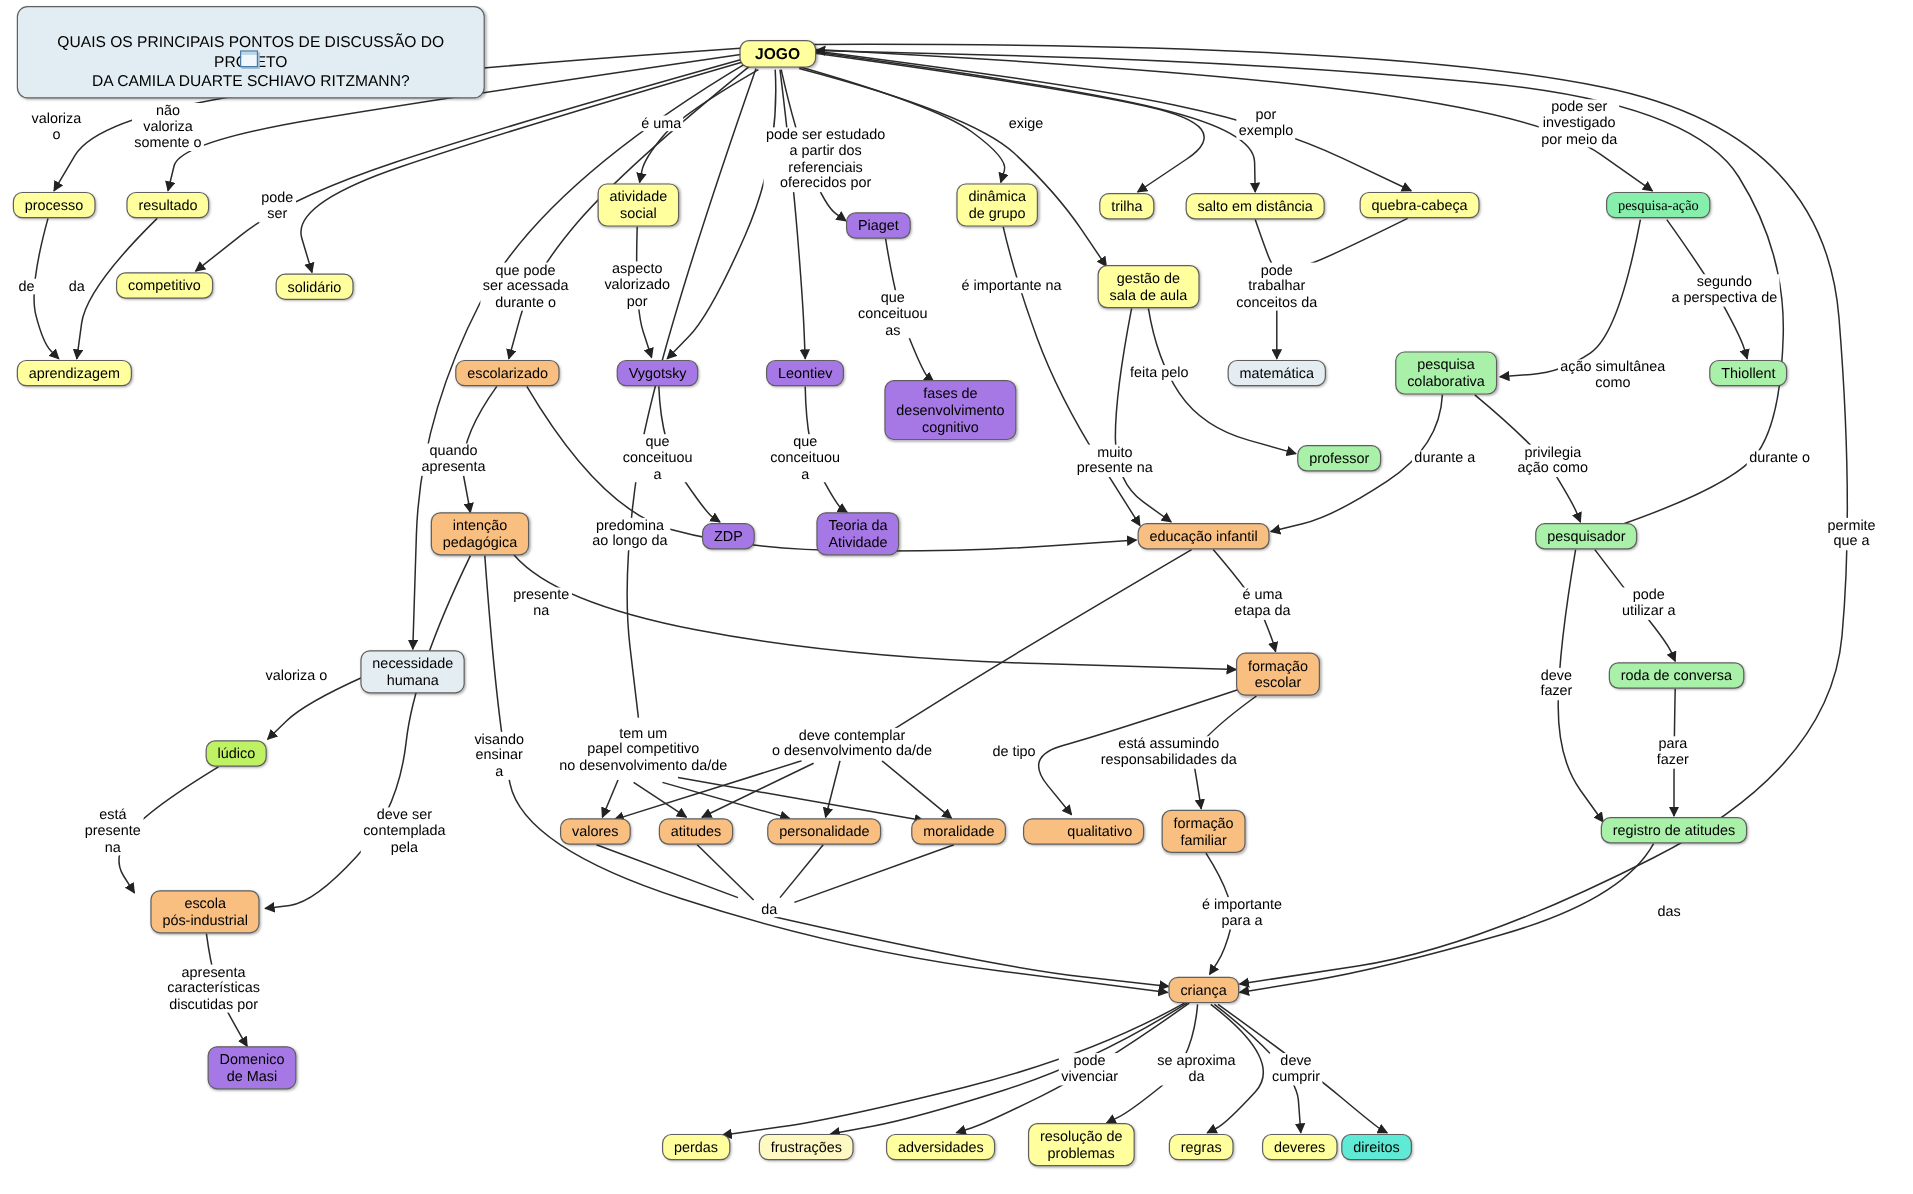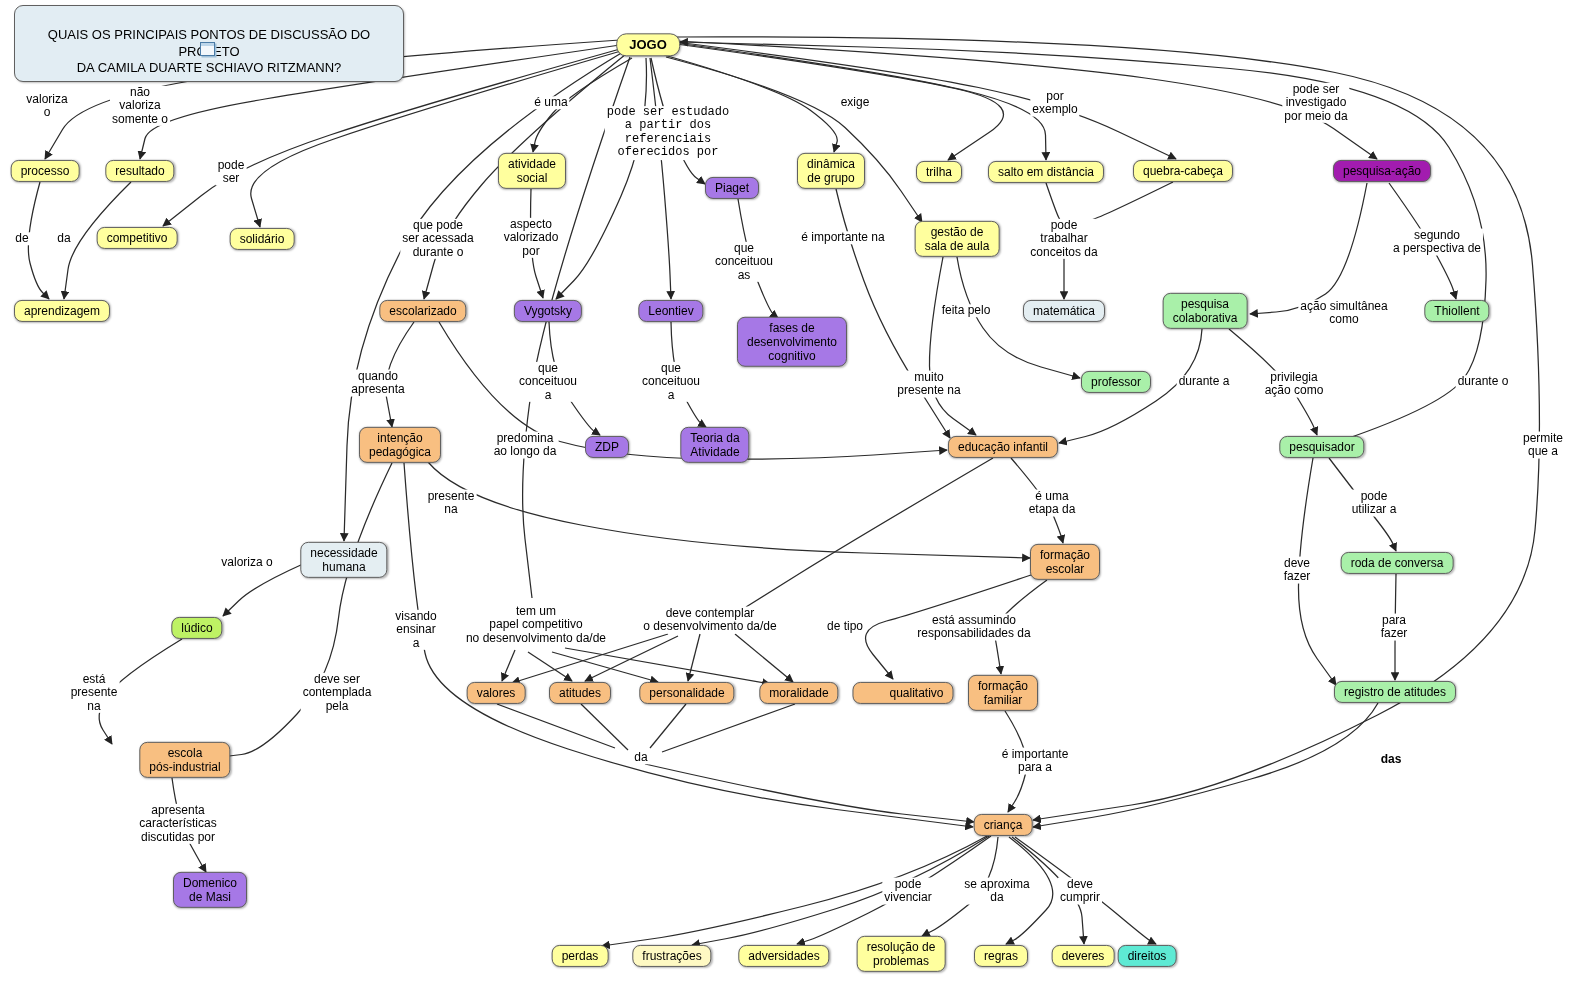--- a/index.html
+++ b/index.html
@@ -125,21 +125,21 @@
 <div class="link-label" style="left: 47px; top: 106px;">valoriza
 o</div>
     <div class="link-label" style="left: 140px; top: 106px;">não
 valoriza
 somente o</div>
     <div class="link-label" style="left: 231px; top: 172px;">pode
 ser</div>
     <div class="link-label" style="left: 22px; top: 239px;">de</div>
     <div class="link-label" style="left: 64px; top: 239px;">da</div>
     <div class="link-label" style="left: 551px; top: 103px;">é uma</div>
-    <div class="link-label" style="left: 668px; top: 133px; font-family: Liberation Mono, monospace;">pode ser estudado
+    <div class="link-label" style="left: 688px; top: 133px;">pode ser estudado
 a partir dos
 referenciais
 oferecidos por</div>
     <div class="link-label" style="left: 531px; top: 238px;">aspecto
 valorizado
 por</div>
     <div class="link-label" style="left: 438px; top: 239px;">que pode
 ser acessada
 durante o</div>
     <div class="link-label" style="left: 744px; top: 262px;">que
@@ -202,31 +202,31 @@
 fazer</div>
     <div class="link-label" style="left: 94px; top: 693px;">está
 presente
 na</div>
     <div class="link-label" style="left: 337px; top: 693px;">deve ser
 contemplada
 pela</div>
     <div class="link-label" style="left: 641px; top: 758px;">da</div>
     <div class="link-label" style="left: 1035px; top: 761px;">é importante
 para a</div>
-    <div class="link-label" style="left: 1391px; top: 760px; font-weight: bold;">das</div>
+    <div class="link-label" style="left: 1391px; top: 760px;">das</div>
     <div class="link-label" style="left: 178px; top: 824px;">apresenta
 características
 discutidas por</div>
     <div class="link-label" style="left: 908px; top: 891px;">pode
 vivenciar</div>
     <div class="link-label" style="left: 997px; top: 891px;">se aproxima
 da</div>
     <div class="link-label" style="left: 1080px; top: 891px;">deve
 cumprir</div>
-    <div class="node bold" style="left: 648px; top: 45px; background: rgb(255, 255, 158); border-radius: 10px;">JOGO</div>
+    <div class="node bold" style="left: 648px; top: 45px; background: rgb(255, 255, 158);">JOGO</div>
     <div class="node" style="left: 45px; top: 171px; background: rgb(255, 255, 158);">processo</div>
     <div class="node" style="left: 140px; top: 171px; background: rgb(255, 255, 158);">resultado</div>
     <div class="node" style="left: 137px; top: 238px; background: rgb(255, 255, 158);">competitivo</div>
     <div class="node" style="left: 262px; top: 239px; background: rgb(255, 255, 158);">solidário</div>
     <div class="node" style="left: 62px; top: 311px; background: rgb(255, 255, 158);">aprendizagem</div>
     <div class="node" style="left: 532px; top: 171px; background: rgb(255, 255, 158);">atividade
 social</div>
     <div class="node" style="left: 423px; top: 311px; background: rgb(248, 191, 129);">escolarizado</div>
     <div class="node" style="left: 548px; top: 311px; background: rgb(166, 120, 230);">Vygotsky</div>
     <div class="node" style="left: 671px; top: 311px; background: rgb(166, 120, 230);">Leontiev</div>
@@ -235,35 +235,35 @@
 desenvolvimento
 cognitivo</div>
     <div class="node" style="left: 607px; top: 447px; background: rgb(166, 120, 230);">ZDP</div>
     <div class="node" style="left: 715px; top: 445px; background: rgb(166, 120, 230);">Teoria da
 Atividade</div>
     <div class="node" style="left: 400px; top: 445px; background: rgb(248, 191, 129);">intenção
 pedagógica</div>
     <div class="node" style="left: 344px; top: 560px; background: rgb(228, 238, 242);">necessidade
 humana</div>
     <div class="node" style="left: 197px; top: 628px; background: #bef264;">lúdico</div>
-    <div class="node" style="left: 185px; top: 760px; background: rgb(248, 191, 129);">escola
+    <div class="node" style="left: 171px; top: 760px; background: rgb(248, 191, 129);">escola
 pós-industrial</div>
     <div class="node" style="left: 210px; top: 890px; background: rgb(166, 120, 230);">Domenico
 de Masi</div>
     <div class="node" style="left: 831px; top: 171px; background: rgb(255, 255, 158);">dinâmica
 de grupo</div>
     <div class="node" style="left: 939px; top: 172px; background: rgb(255, 255, 158);">trilha</div>
     <div class="node" style="left: 1046px; top: 172px; background: rgb(255, 255, 158);">salto em distância</div>
     <div class="node" style="left: 1183px; top: 171px; background: rgb(255, 255, 158);">quebra-cabeça</div>
     <div class="node" style="left: 957px; top: 239px; background: rgb(255, 255, 158);">gestão de
 sala de aula</div>
     <div class="node" style="left: 1064px; top: 311px; background: rgb(228, 238, 242);">matemática</div>
     <div class="node" style="left: 1116px; top: 382px; background: rgb(169, 240, 169);">professor</div>
     <div class="node" style="left: 1003px; top: 447px; background: rgb(248, 191, 129);">educação infantil</div>
-    <div class="node" style="left: 1382px; top: 171px; background: #a21caf;">pesquisa-ação</div>
+    <div class="node" style="left: 1382px; top: 171px; background: #86efac; font-family: Liberation Serif, serif;">pesquisa-ação</div>
     <div class="node" style="left: 1205px; top: 311px; background: rgb(169, 240, 169);">pesquisa
 colaborativa</div>
     <div class="node" style="left: 1457px; top: 311px; background: rgb(169, 240, 169);">Thiollent</div>
     <div class="node" style="left: 1322px; top: 447px; background: rgb(169, 240, 169);">pesquisador</div>
     <div class="node" style="left: 1397px; top: 563px; background: rgb(169, 240, 169);">roda de conversa</div>
     <div class="node" style="left: 1395px; top: 692px; background: rgb(169, 240, 169);">registro de atitudes</div>
     <div class="node" style="left: 1065px; top: 562px; background: rgb(248, 191, 129);">formação
 escolar</div>
     <div class="node" style="left: 496px; top: 693px; background: rgb(248, 191, 129);">valores</div>
     <div class="node" style="left: 580px; top: 693px; background: rgb(248, 191, 129);">atitudes</div>

